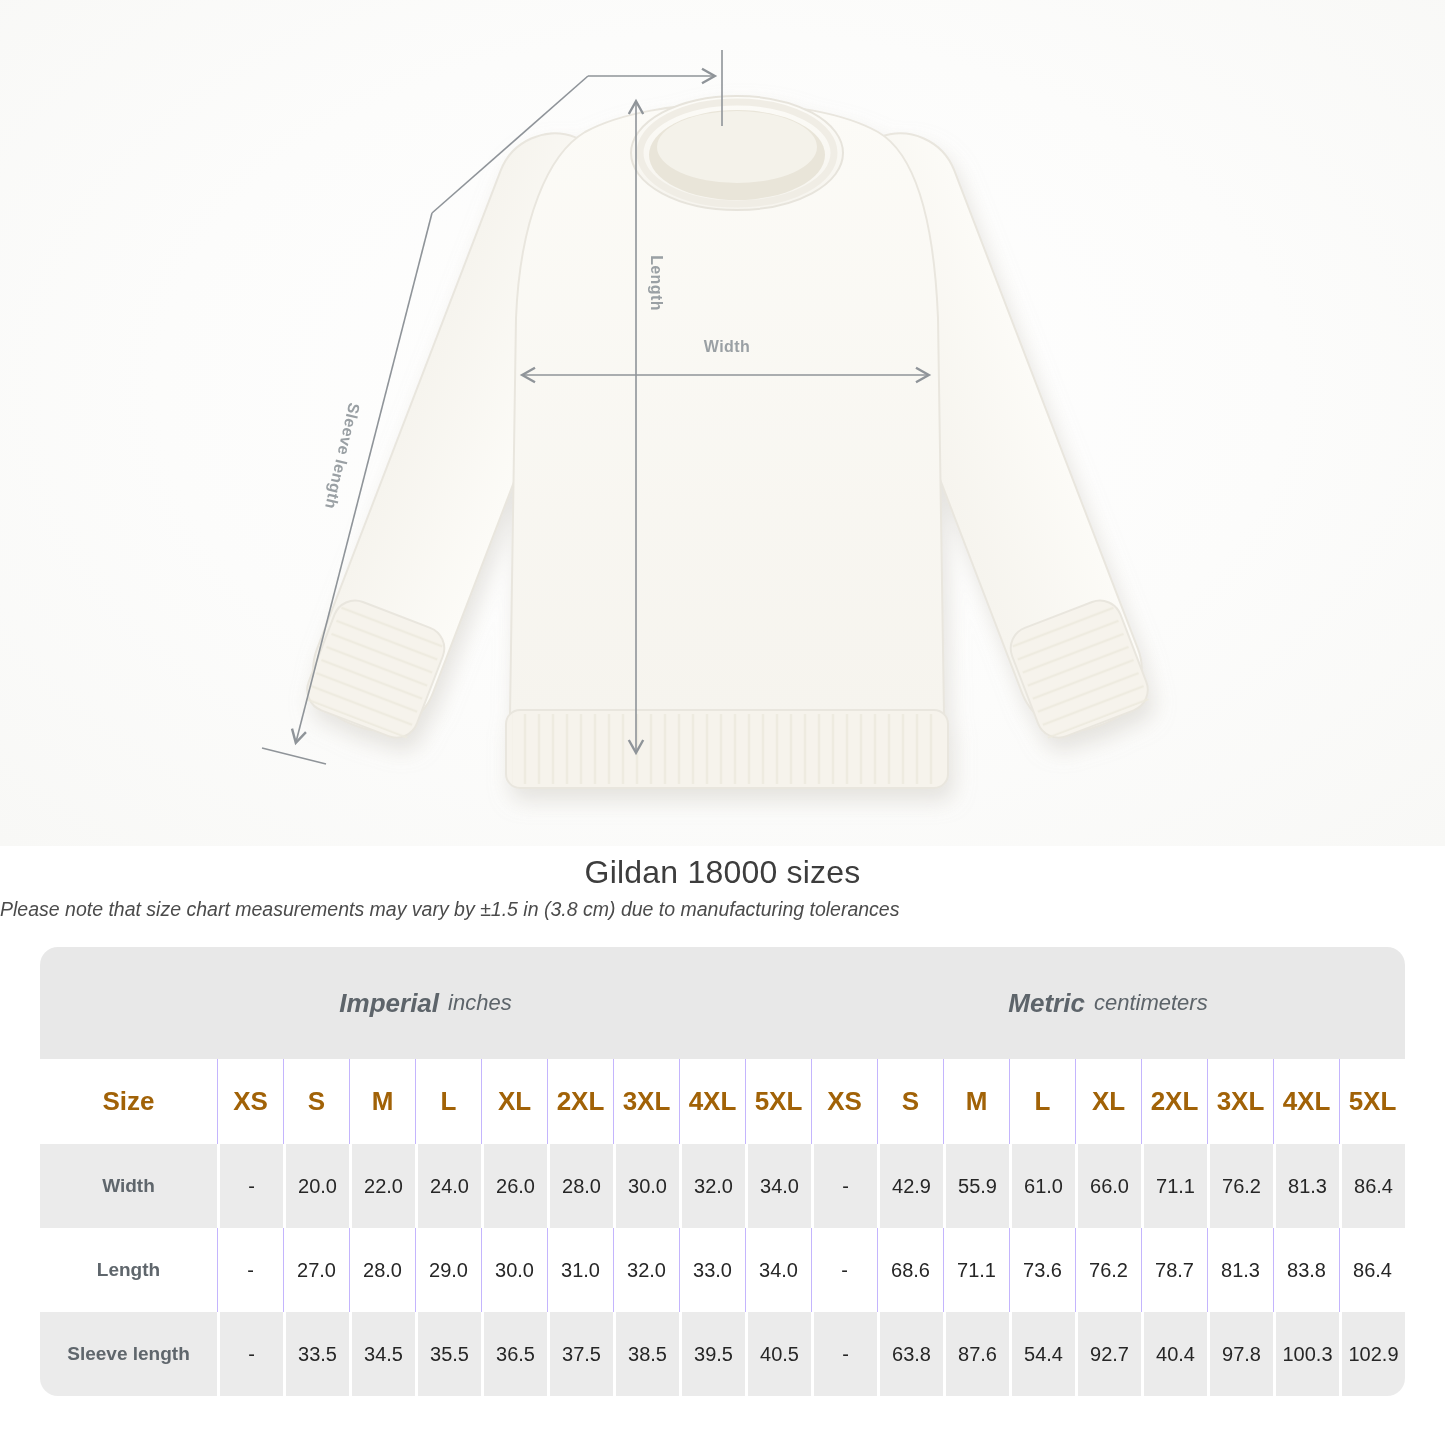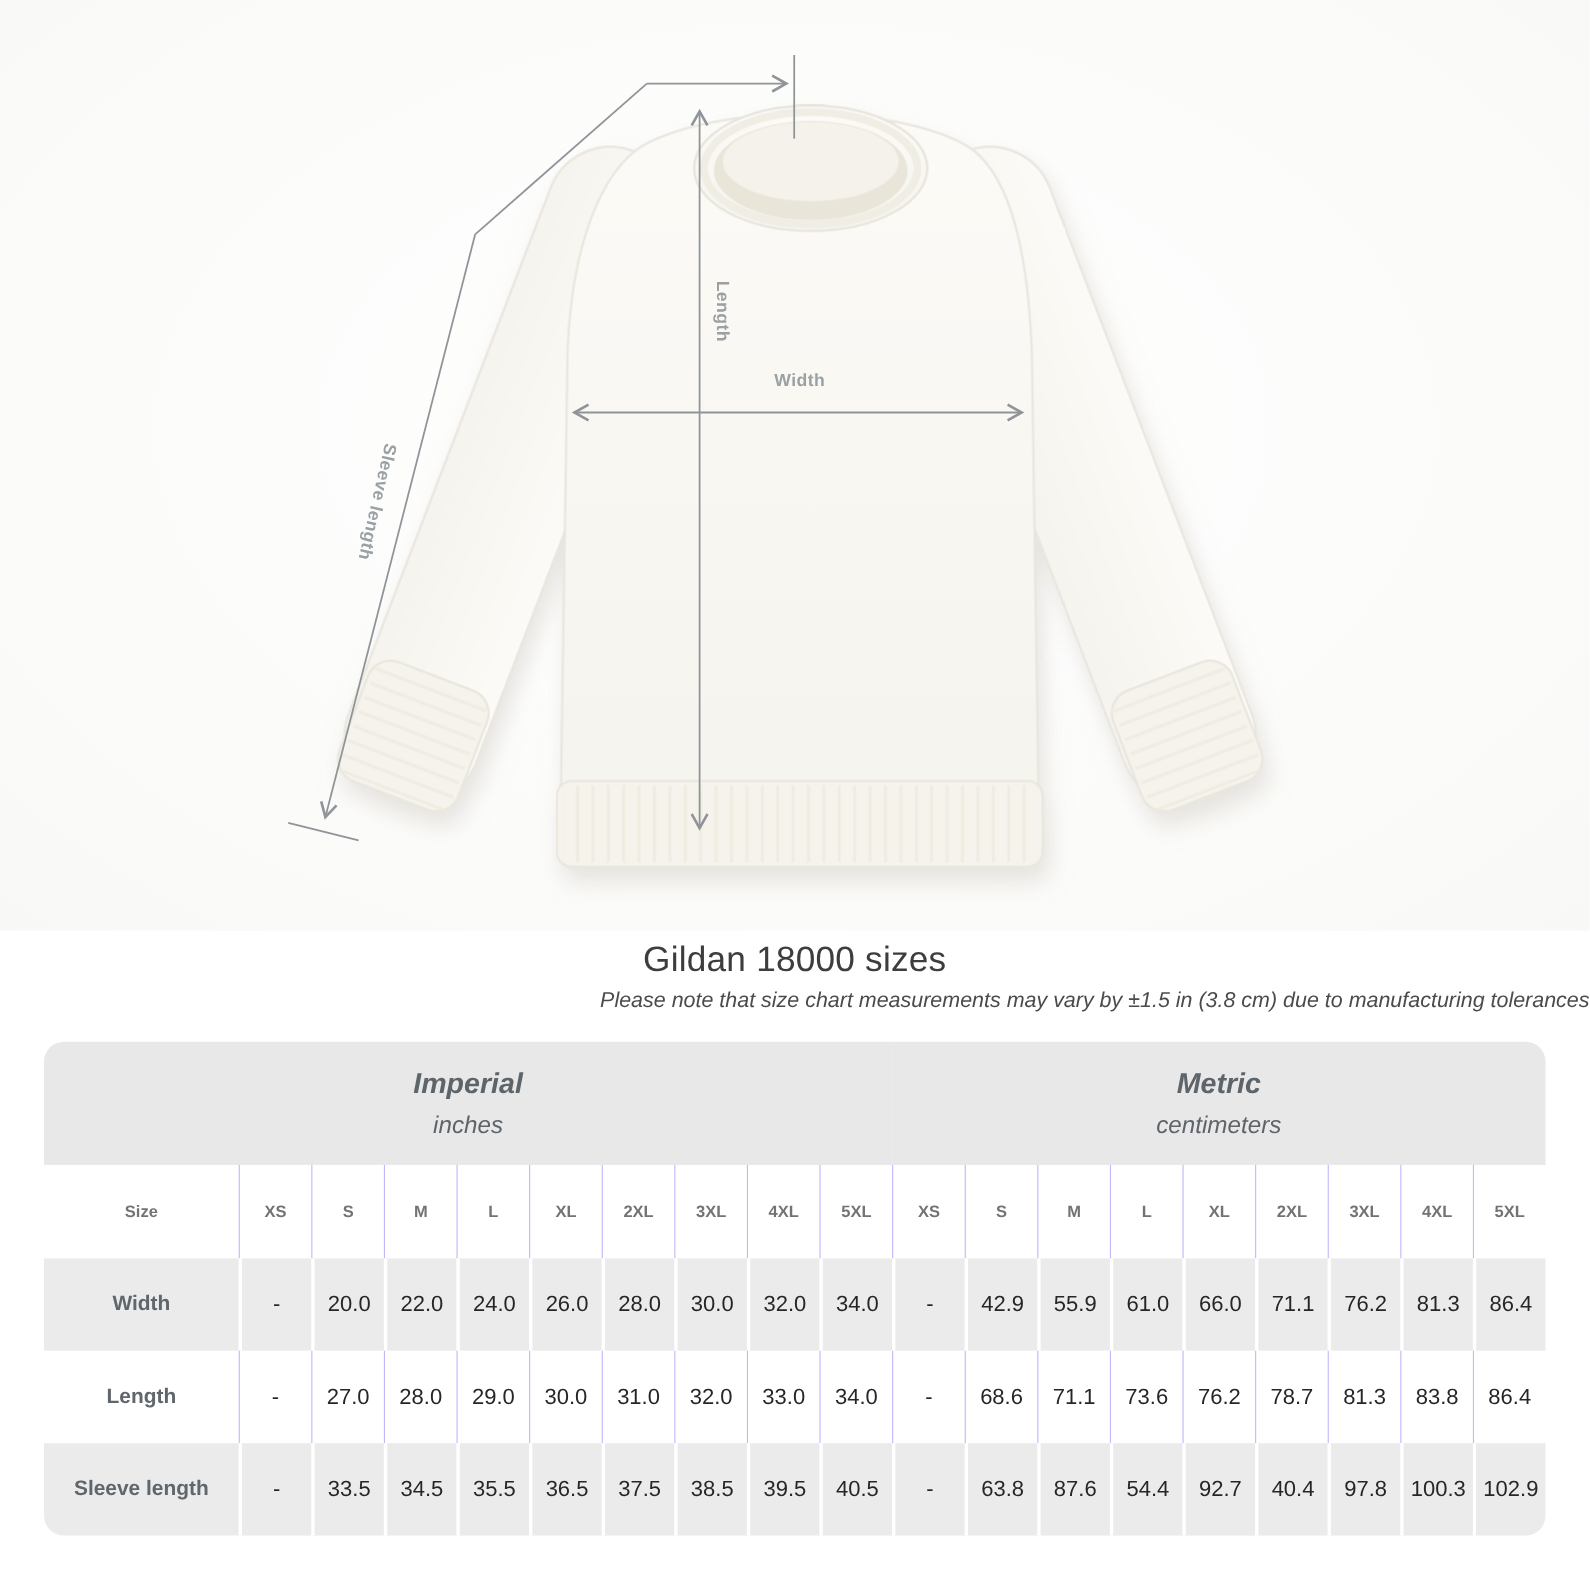--- a/index.html
+++ b/index.html
@@ -26,51 +26,51 @@
   .lab-length{left:656px;top:283px;transform:translate(-50%,-50%) rotate(90deg);}
   .lab-width{left:727px;top:356px;transform:translate(-50%,-100%);}
   .lab-sleeve{left:342px;top:456px;transform:translate(-50%,-50%) rotate(103deg);}
 
   
   .title{
     margin-top:8px;text-align:center;
     font-size:32px;font-weight:normal;color:#3d3d3d;letter-spacing:.2px;
   }
   .note{
-    margin-top:7px;text-align:right;
+    margin-top:7px;text-align:left;
     font-size:19.5px;font-style:italic;color:#4b4b4b;
   }
 
   
   .size-table{
     margin:26px auto 0;
     width:1365px;
     display:grid;
     grid-template-columns:177px repeat(18,66px);
     grid-template-rows:112px 85px 84px 84px 84px;
   }
   .band{
     background:#e8e8e8;
-    display:flex;flex-direction:column;align-items:center;justify-content:center;
+    display:flex;flex-direction:row;align-items:center;justify-content:center;
     gap:9px;
   }
   .band.imperial{grid-column:1/11;border-top-left-radius:18px;}
   .band.metric{grid-column:11/20;border-top-right-radius:18px;}
   .band-label{font-size:26px;font-weight:bold;font-style:italic;color:#5d646a;}
   .band-sub{font-size:22px;font-style:italic;color:#5d646a;}
 
   .cell{
     display:flex;align-items:center;justify-content:center;
     box-sizing:border-box;
   }
   .w{background:#ffffff;}
   .g{background:#ebebeb;}
   .w.sep{border-left:1px solid #c4b5fd;}
   .g.sep{border-left:3px solid #ffffff;}
-  .head{font-size:15px;font-weight:bold;color:#737373;}
+  .head{font-size:26px;font-weight:bold;color:#a16207;}
   .rowlab{font-size:19px;font-weight:bold;color:#5f666c;}
   .val{font-size:20px;color:#262626;}
   .bl{border-bottom-left-radius:18px;}
   .br{border-bottom-right-radius:18px;}
 </style>
 </head>
 <body>
 
 <div class="page">
 

